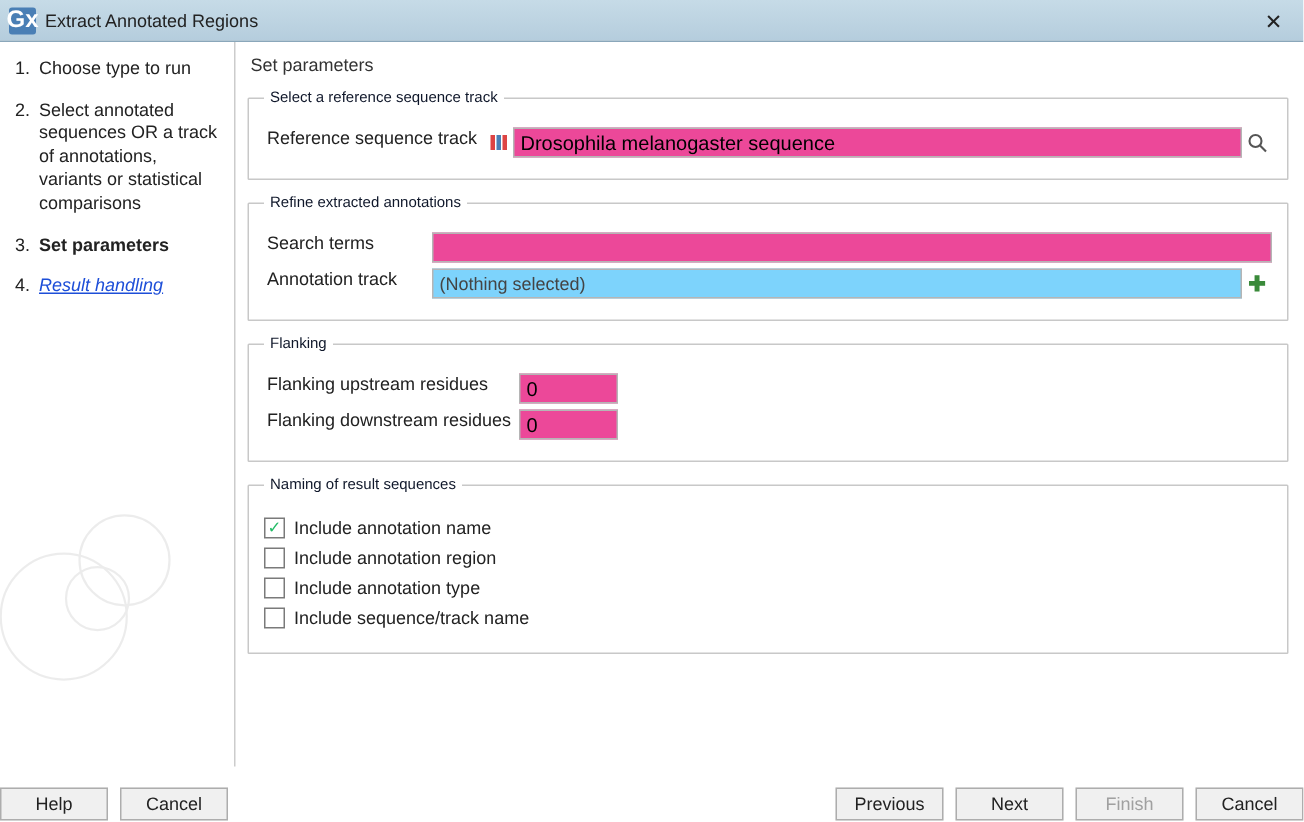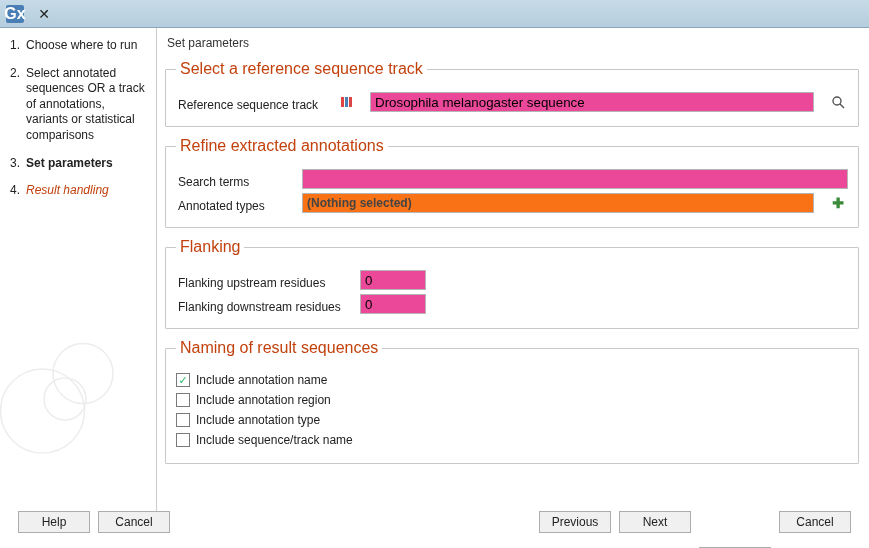--- a/index.html
+++ b/index.html
@@ -16,84 +16,85 @@
     font-size:16px; display:flex; align-items:center; justify-content:center; border-radius:2px;
   }
   .titlebar .title { flex:1; }
   .close { width:28px; text-align:center; cursor:default; font-size:14px; }
 
   .main { display:flex; height:483px; }
   .sidebar { width:157px; border-right:1px solid #ccc; padding:10px 8px 8px 10px; position:relative; background:#fff; }
   .step { display:flex; margin-bottom:12px; line-height:1.3; }
   .stepnum { width:16px; flex-shrink:0; }
   .step.current .steplabel { font-weight:bold; }
-  .step.future .steplabel { font-style:italic; color:#c2410c; }
+  .step.future .steplabel { font-style:italic; color:#1d4ed8;text-decoration:underline; }
 
   .watermark {
     position:absolute; left:-10px; bottom:40px; width:150px; height:150px; opacity:0.07;
   }
 
   .content { flex:1; padding:6px 10px 6px 8px; overflow:auto; }
   .panel-title { margin:2px 0 10px 2px; color:#333; }
 
   fieldset {
     border:1px solid #c8c8c8; border-radius:1px; margin:0 0 10px 0; padding:10px 10px 10px 10px;
   }
-  legend { color:#c2410c; padding:0 4px; font-size:16px; }
+  legend { color:#0f172a; padding:0 4px; font-size:10px; }
 
-  .row { display:flex; align-items:flex-end; margin:4px 0; gap:14px; }
+  .row { display:flex; align-items:flex-start; margin:4px 0; gap:0; }
   .lbl { width:146px; flex-shrink:0; text-align:left; padding-left:2px; }
 
   .txt {
     height:20px; border:1px solid #b5b5b5; padding:2px 4px; background:#ec4899;
   }
   .txt.flex { flex:1; }
   .numtxt { width:66px; }
   .ddl {
-    flex:1; height:20px; border:1px solid #b5b5b5; background:#f97316; padding:2px 4px; color:#444;font-weight:bold;
+    flex:1; height:20px; border:1px solid #b5b5b5; background:#7dd3fc; padding:2px 4px; color:#444;
   }
 
   .iconbtn {
     width:20px; height:20px; border:1px solid #b5b5b5; background:#f5f5f5; display:flex;
     align-items:center; justify-content:center; cursor:default;
   }
   .iconbtn.flat { border:none; background:transparent; }
 
   .chkline { display:flex; align-items:center; gap:6px; margin:6px 0; }
   .chk { width:14px; height:14px; border:1px solid #7a7a7a; background:#fff; display:flex; align-items:center; justify-content:center; }
   .chk.checked::after { content:"✓"; font-size:11px; line-height:11px; color:#2b6; }
 
   .footer {
-    height:36px; border-top:0; display:flex; align-items:flex-start; padding:0 18px; gap:8px;
+    height:36px; border-top:0; display:flex; align-items:flex-end; padding:0 0; gap:8px;
   }
   .btn {
     width:72px; height:22px; border:1px solid #adadad; background:#f0f0f0; text-align:center;
     line-height:20px; cursor:default; color:#222;
   }
   .btn.disabled { color:#a0a0a0;margin-top:36px; }
   .spacer { flex:1; }
 
   .track-icon { display:inline-flex; gap:1px; }
   .track-icon span { width:3px; height:10px; }
   .track-icon .r { background:#d44; }
   .track-icon .b { background:#4a7fb5; }
 </style>
 </head>
 <body>
 
 <div class="titlebar">
   <div class="appicon">Gx</div>
+  <div class="title">Extract Annotated Regions</div>
   <div class="close">✕</div>
 </div>
 
 <div class="main">
   <div class="sidebar">
     <div class="step">
       <div class="stepnum">1.</div>
-      <div class="steplabel">Choose where to run</div>
+      <div class="steplabel">Choose type to run</div>
     </div>
     <div class="step">
       <div class="stepnum">2.</div>
       <div class="steplabel">Select annotated sequences OR a track of annotations, variants or statistical comparisons</div>
     </div>
     <div class="step current">
       <div class="stepnum">3.</div>
       <div class="steplabel">Set parameters</div>
     </div>
     <div class="step future">
@@ -132,21 +133,21 @@
       </div>
     </fieldset>
 
     <fieldset>
       <legend>Refine extracted annotations</legend>
       <div class="row">
         <div class="lbl" style="width:112px">Search terms</div>
         <input class="txt flex" value="" style="">
       </div>
       <div class="row">
-        <div class="lbl" style="width:112px">Annotated types</div>
+        <div class="lbl" style="width:112px">Annotation track</div>
         <div class="ddl">(Nothing selected)</div>
         <div class="iconbtn flat" style="color:#3a8a3a; font-weight:bold; font-size:14px;">✚</div>
       </div>
     </fieldset>
 
     <fieldset>
       <legend>Flanking</legend>
       <div class="row">
         <div class="lbl" style="width:170px">Flanking upstream residues</div>
         <input class="txt numtxt" value="0" style="">

